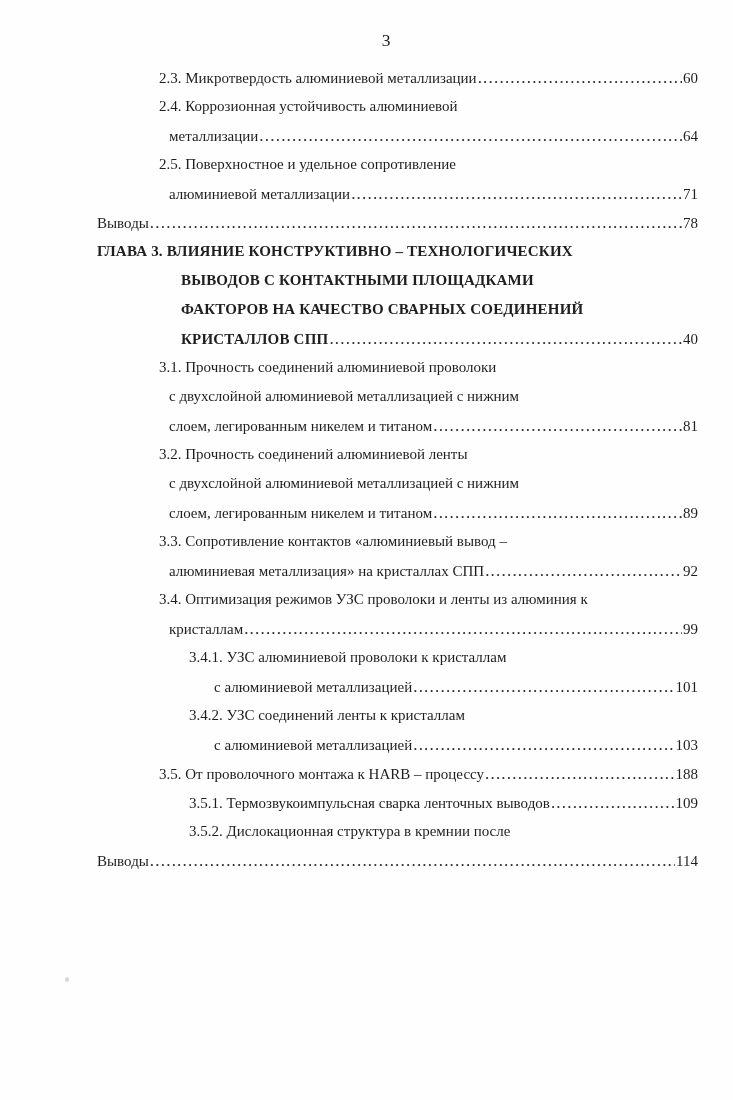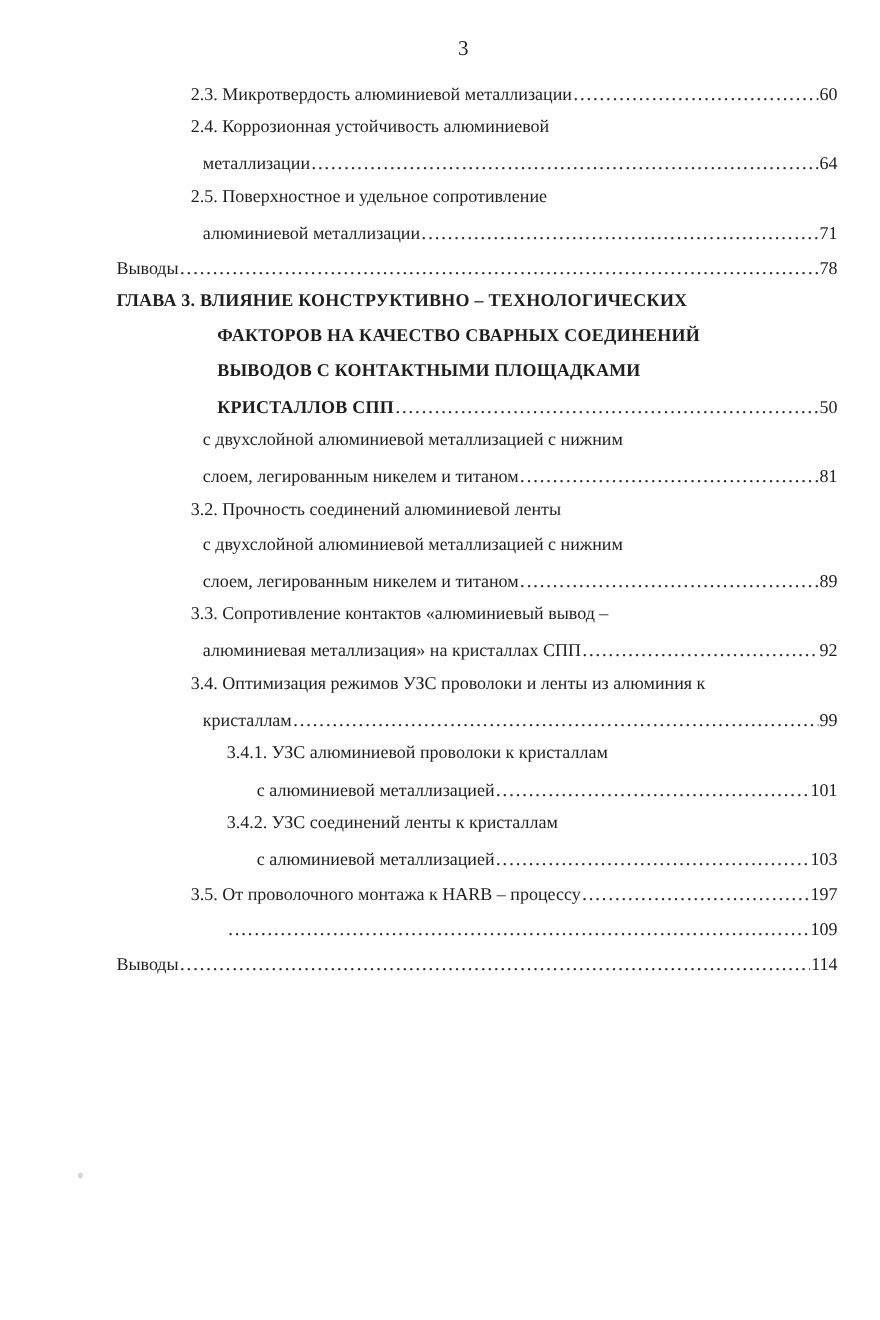--- a/index.html
+++ b/index.html
@@ -105,29 +105,32 @@
       </div>
       <div class="row ind-root">
         <span class="txt">Выводы</span>
         <span class="leader"></span>
         <span class="pg">78</span>
       </div>
       <div class="row ind-root bold">
         <span class="txt">ГЛАВА 3. ВЛИЯНИЕ КОНСТРУКТИВНО – ТЕХНОЛОГИЧЕСКИХ</span>
       </div>
       <div class="row ind-chapterCont bold">
+        <span class="txt">ВЫВОДОВ С КОНТАКТНЫМИ ПЛОЩАДКАМИ</span>
+      </div>
+      <div class="row ind-chapterCont bold">
         <span class="txt">ФАКТОРОВ НА КАЧЕСТВО СВАРНЫХ СОЕДИНЕНИЙ</span>
-      </div>
-      <div class="row ind-chapterCont bold">
-        <span class="txt">ВЫВОДОВ С КОНТАКТНЫМИ ПЛОЩАДКАМИ</span>
       </div>
       <div class="row ind-chapterCont bold">
         <span class="txt">КРИСТАЛЛОВ СПП</span>
         <span class="leader"></span>
-        <span class="pg">50</span>
+        <span class="pg">40</span>
+      </div>
+      <div class="row ind-entry">
+        <span class="txt">3.1. Прочность соединений алюминиевой проволоки</span>
       </div>
       <div class="row ind-entryCont">
         <span class="txt">с двухслойной алюминиевой металлизацией с нижним</span>
       </div>
       <div class="row ind-entryCont">
         <span class="txt">слоем, легированным никелем и титаном</span>
         <span class="leader"></span>
         <span class="pg">81</span>
       </div>
       <div class="row ind-entry">
@@ -169,25 +172,29 @@
         <span class="txt">3.4.2. УЗС соединений ленты к кристаллам</span>
       </div>
       <div class="row ind-subCont">
         <span class="txt">с алюминиевой металлизацией</span>
         <span class="leader"></span>
         <span class="pg">103</span>
       </div>
       <div class="row ind-entry">
         <span class="txt">3.5. От проволочного монтажа к HARB – процессу</span>
         <span class="leader"></span>
-        <span class="pg">197</span>
-      </div>
-      <div class="row ind-sub">
+        <span class="pg">188</span>
+      </div>
+      <div class="row ind-sub">
+        <span class="txt">3.5.1. Термозвукоимпульсная сварка ленточных выводов</span>
         <span class="leader"></span>
         <span class="pg">109</span>
+      </div>
+      <div class="row ind-sub">
+        <span class="txt">3.5.2. Дислокационная структура в кремнии после</span>
       </div>
       <div class="row ind-root">
         <span class="txt">Выводы</span>
         <span class="leader"></span>
         <span class="pg">114</span>
       </div>
     </div>
 
   <div class="speck"></div>
 </div>

